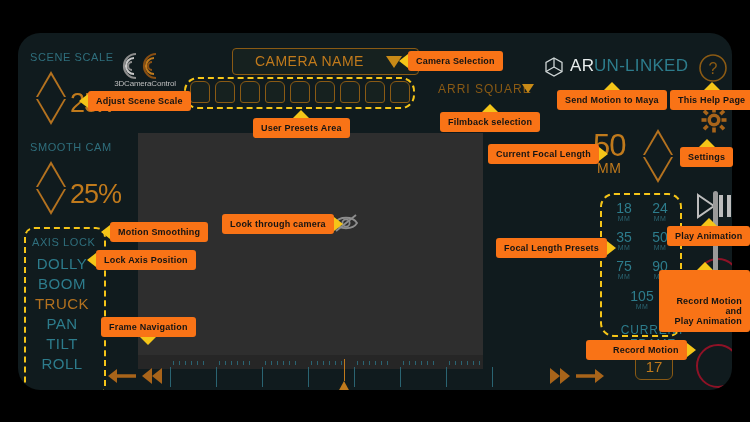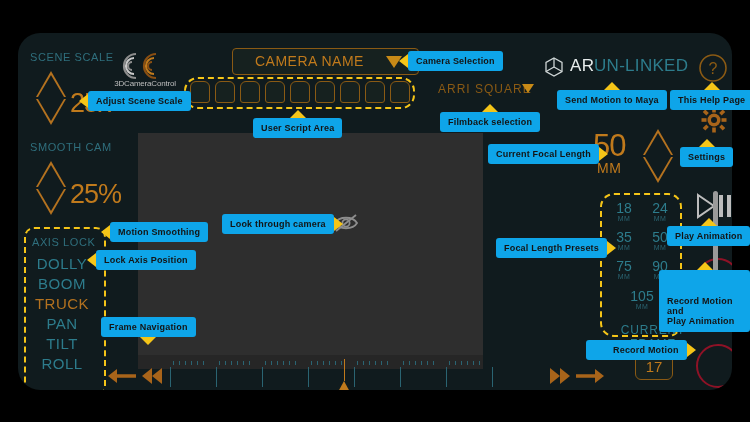--- a/index.html
+++ b/index.html
@@ -10,23 +10,23 @@
     background:#101b1e;border-radius:22px;overflow:hidden;}
 
   
   .viewport{position:absolute;left:120px;top:100px;width:345px;height:222px;background:#2e2e2e;}
   .vp-bottom{position:absolute;left:120px;top:322px;width:345px;height:14px;background:#262626;}
 
   
   .lbl{position:absolute;color:#2f6f7d;font-size:11px;letter-spacing:.6px;white-space:nowrap;}
 
   
-  .tip{position:absolute;background:#0ea5e9;color:#141414;font-size:9px;font-weight:bold;
+  .tip{position:absolute;background:#f97316;color:#141414;font-size:9px;font-weight:bold;
        letter-spacing:.2px;padding:5px 8px;border-radius:3px;white-space:nowrap;line-height:1.15;
-       text-align:left;z-index:40;}
+       text-align:right;z-index:40;}
   .tip .pt{position:absolute;width:0;height:0;}
   
   .pt-l{left:-9px;top:50%;margin-top:-7px;border-top:7px solid transparent;border-bottom:7px solid transparent;border-right:9px solid #f5c518;}
   .pt-r{right:-9px;top:50%;margin-top:-7px;border-top:7px solid transparent;border-bottom:7px solid transparent;border-left:9px solid #f5c518;}
   .pt-u{top:-8px;left:50%;margin-left:-8px;border-left:8px solid transparent;border-right:8px solid transparent;border-bottom:8px solid #f5c518;}
   .pt-d{bottom:-8px;left:50%;margin-left:-8px;border-left:8px solid transparent;border-right:8px solid transparent;border-top:8px solid #f5c518;}
 
   
   .spin{position:absolute;width:30px;}
   .tri-o-up,.tri-o-dn{position:relative;width:30px;height:27px;}
@@ -340,21 +340,21 @@
     <span>Lock Axis Position</span>
   </div>
 
   <div class="tip" style="left:101px;top:317px;">
     <span class="pt pt-d"></span>
     <span>Frame Navigation</span>
   </div>
 
   <div class="tip" style="left:253px;top:118px;">
     <span class="pt pt-u"></span>
-    <span>User Script Area</span>
+    <span>User Presets Area</span>
   </div>
 
   <div class="tip" style="left:408px;top:51px;">
     <span class="pt pt-l"></span>
     <span>Camera Selection</span>
   </div>
 
   <div class="tip" style="left:440px;top:112px;">
     <span class="pt pt-u"></span>
     <span>Filmback selection</span>

